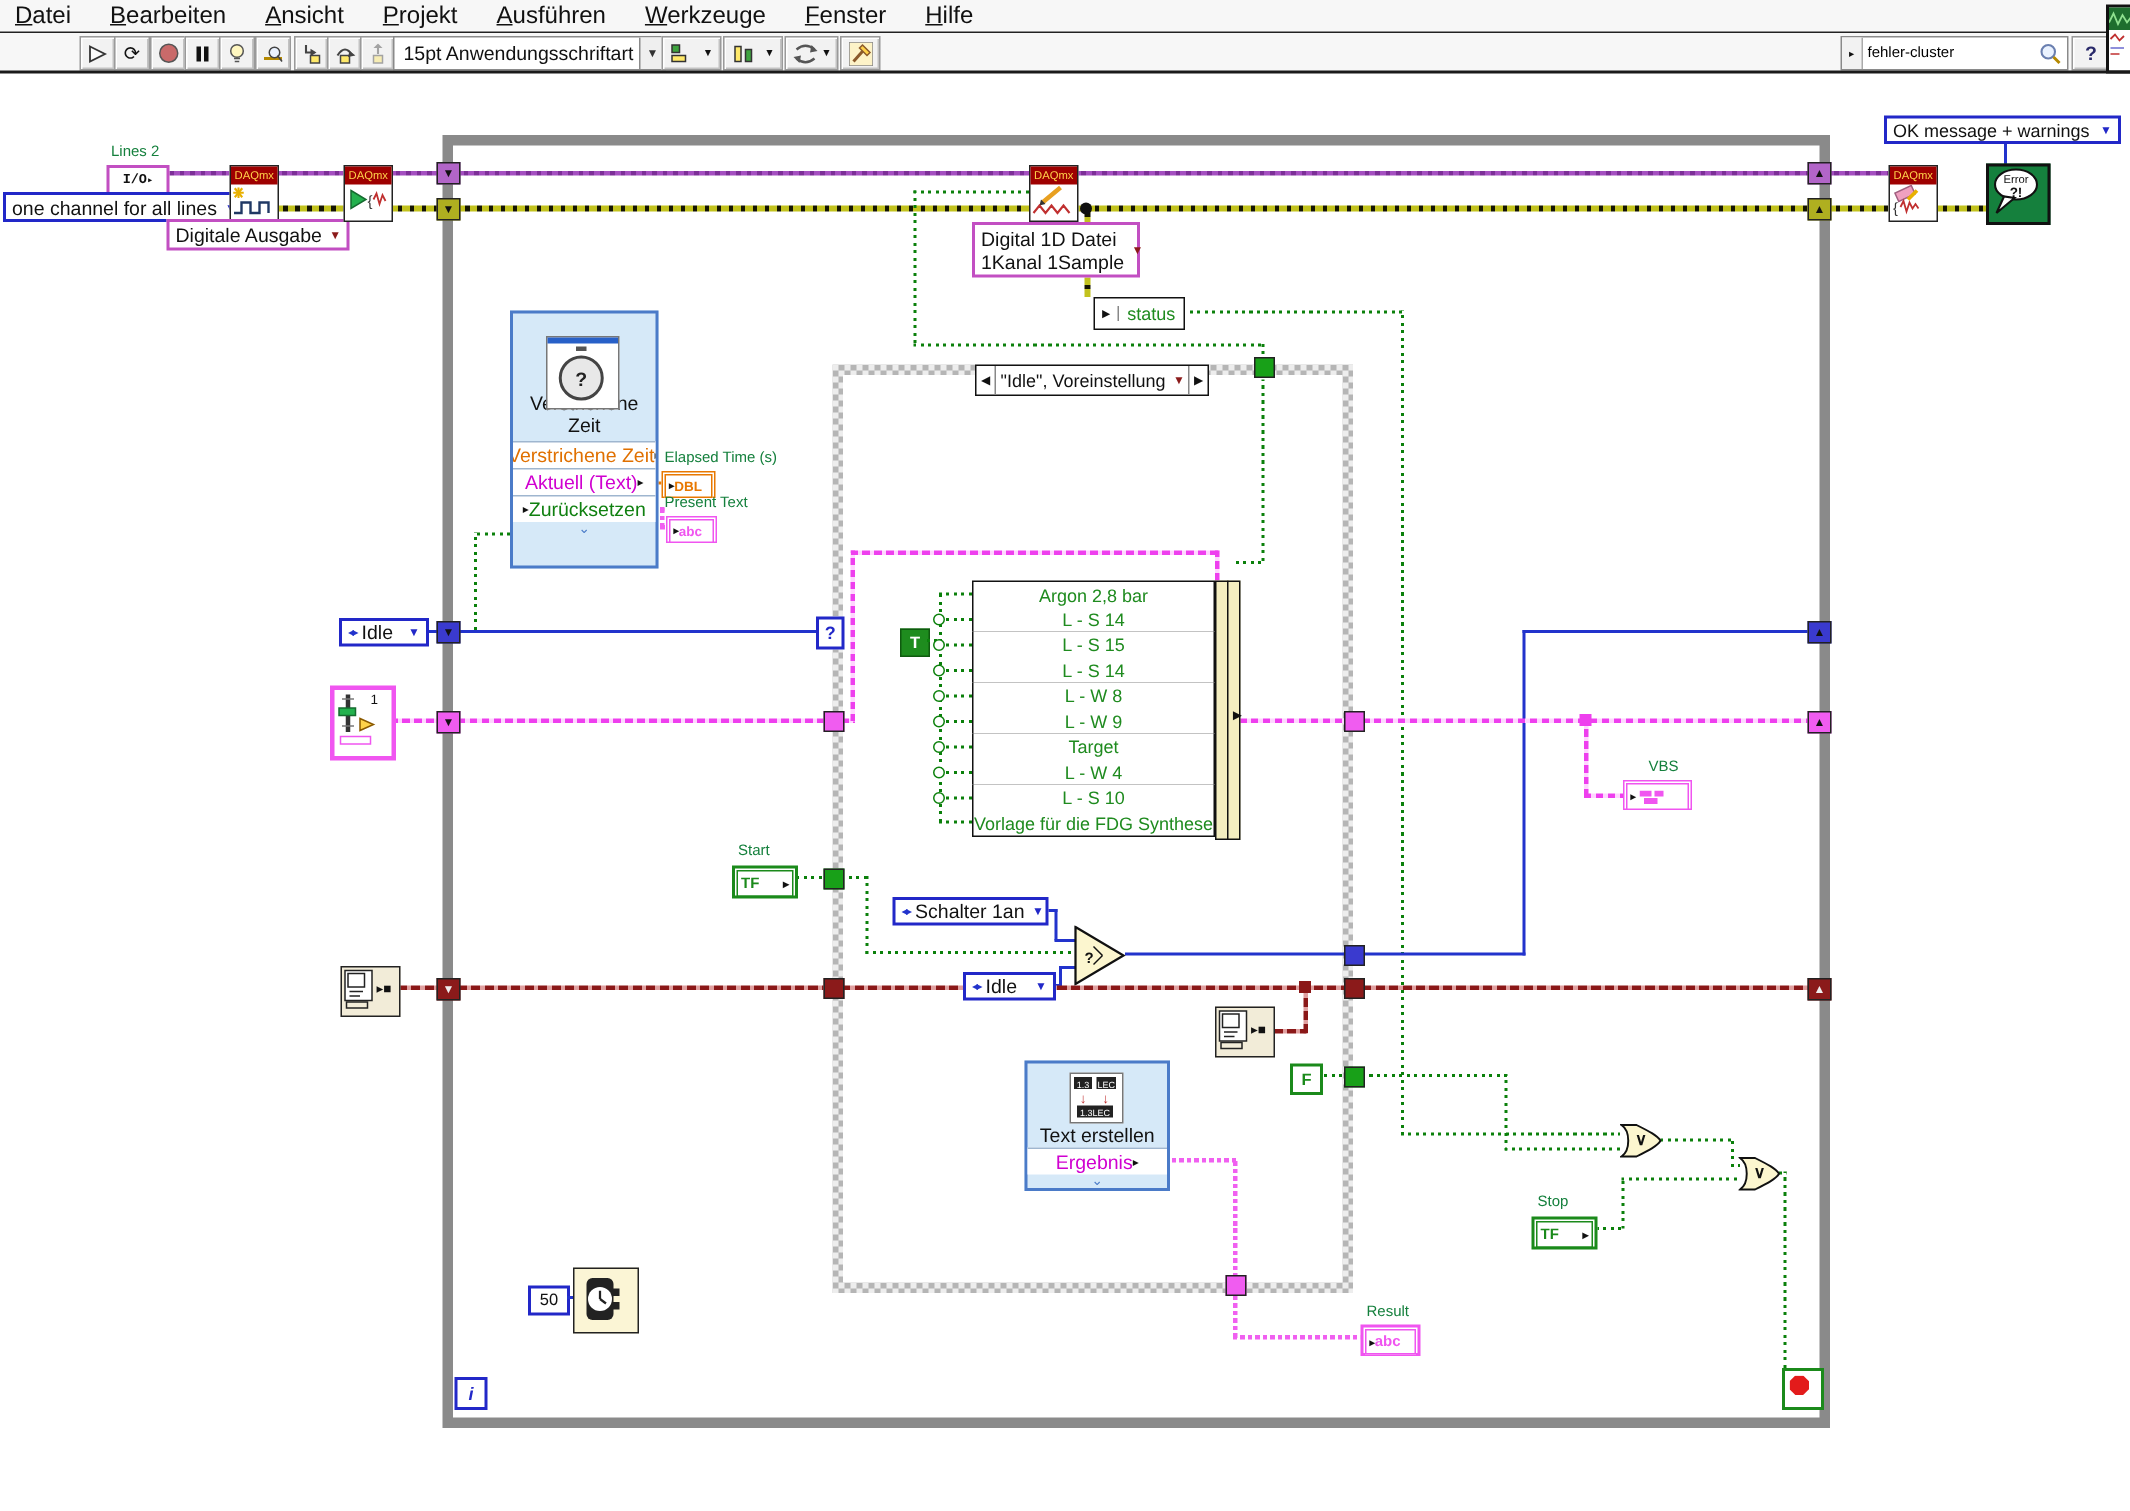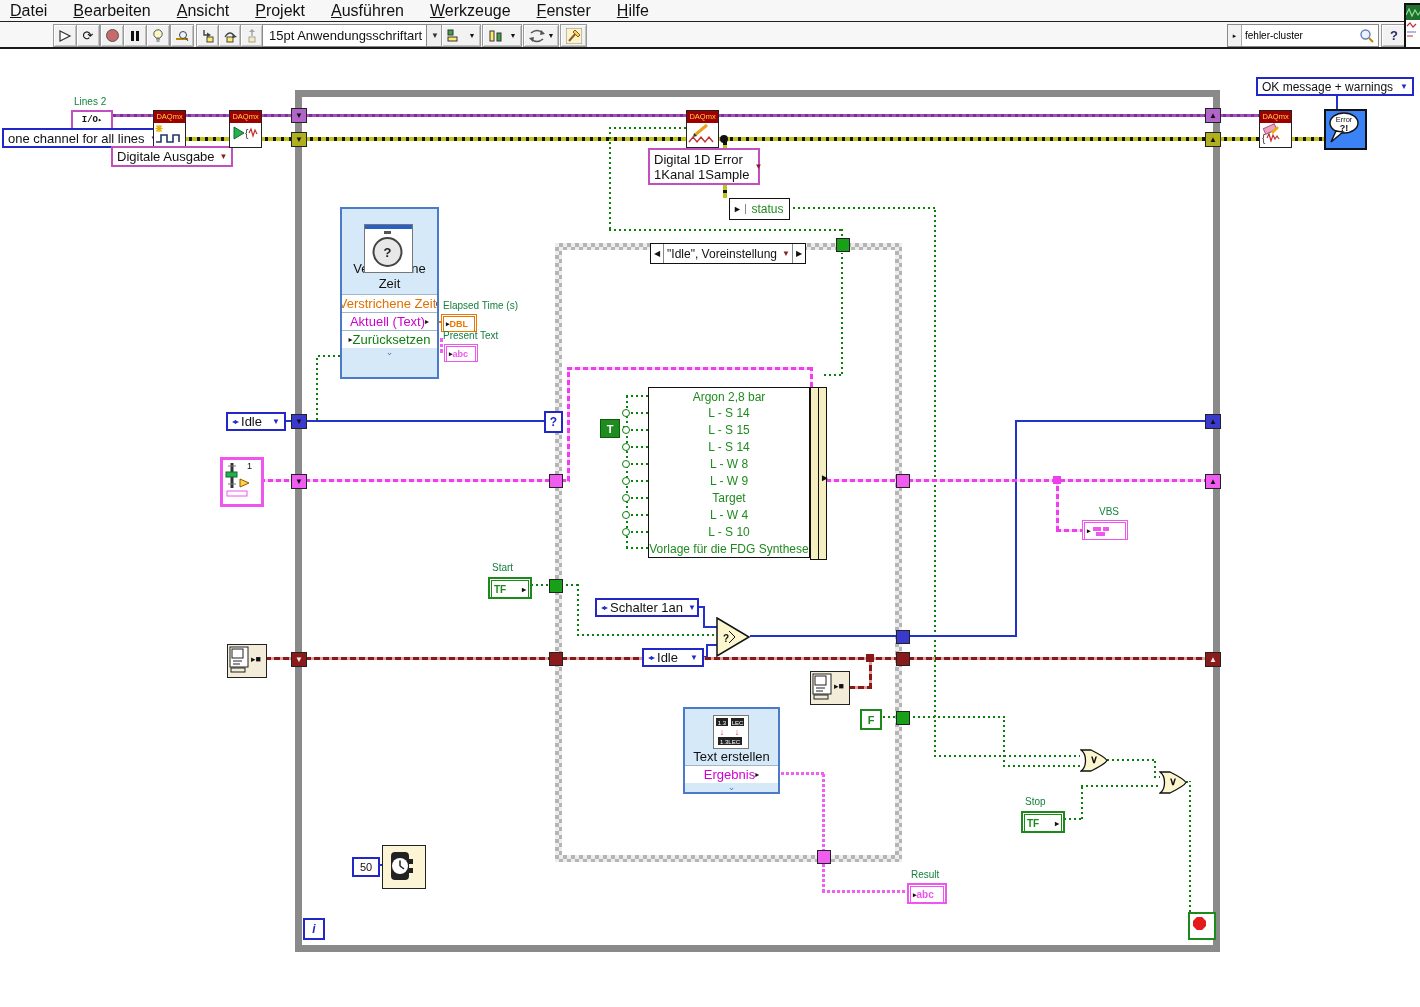--- a/index.html
+++ b/index.html
@@ -379,21 +379,21 @@
 
 <div class="daqmx" style="left:686px;top:110px">
   <div class="hdr">DAQmx</div>
   <svg width="29" height="22">
     <line x1="8" y1="12" x2="20" y2="2" stroke="#E8A020" stroke-width="3"></line>
       <polygon points="6,14 10,13 7,10" fill="#333"></polygon>
     <polyline points="2,19 6,14 10,19 14,14 18,19 22,14 26,19" fill="none" stroke="#C03030" stroke-width="1.4"></polyline>
   </svg>
 </div>
 <div class="dd mag" style="left:648px;top:148px;width:100px;height:33px">
-  <span style="line-height:15px"><span>Digital 1D Error</span><br>
+  <span style="line-height:15px"><span>Digital 1D Datei</span><br>
   <span>1Kanal 1Sample</span></span>
   <span class="caret dk">▼</span>
 </div>
 <div class="statusnode">
   <span class="arr">►</span>
   <span class="stx">status</span>
 </div>
 
 <div class="exvi" style="left:340px;top:207px;width:95px;height:168px">
   <div class="iconbox" style="left:22px;top:15px;width:47px;height:47px">
@@ -613,20 +613,20 @@
 </div>
 <div class="daqmx" style="left:1259px;top:110px">
   <div class="hdr">DAQmx</div>
   <svg width="29" height="22">
     <rect x="4" y="3" width="12" height="6" fill="#F0A0C0" stroke="#A06080" transform="rotate(-25 10 6)"></rect>
     <line x1="12" y1="10" x2="18" y2="4" stroke="#E8B000" stroke-width="2.5"></line>
     <text x="2" y="19" font-size="10" fill="#333">{</text>
     <polyline points="7,15 9,11 11,18 13,12 15,16 17,13 19,16" fill="none" stroke="#C03030" stroke-width="1.2"></polyline>
   </svg>
 </div>
-<div class="abs" style="left:1324px;top:109px;width:39px;height:37px;border:2px solid #111;background:#3b82f6">
+<div class="abs" style="left:1324px;top:109px;width:39px;height:37px;border:2px solid #111;background:#15803d">
   <svg width="35" height="33">
     <ellipse cx="18" cy="12" rx="14" ry="10" fill="#fff" stroke="#111" stroke-width="1.4"></ellipse>
     <polygon points="10,20 5,31 17,21" fill="#fff" stroke="#111" stroke-width="1.4"></polygon>
     <text x="18" y="11" font-size="7.5" text-anchor="middle" fill="#111">Error</text>
     <text x="18" y="20" font-size="9" font-weight="bold" text-anchor="middle" fill="#111">?!</text>
   </svg>
 </div>
 
 </body></html>

